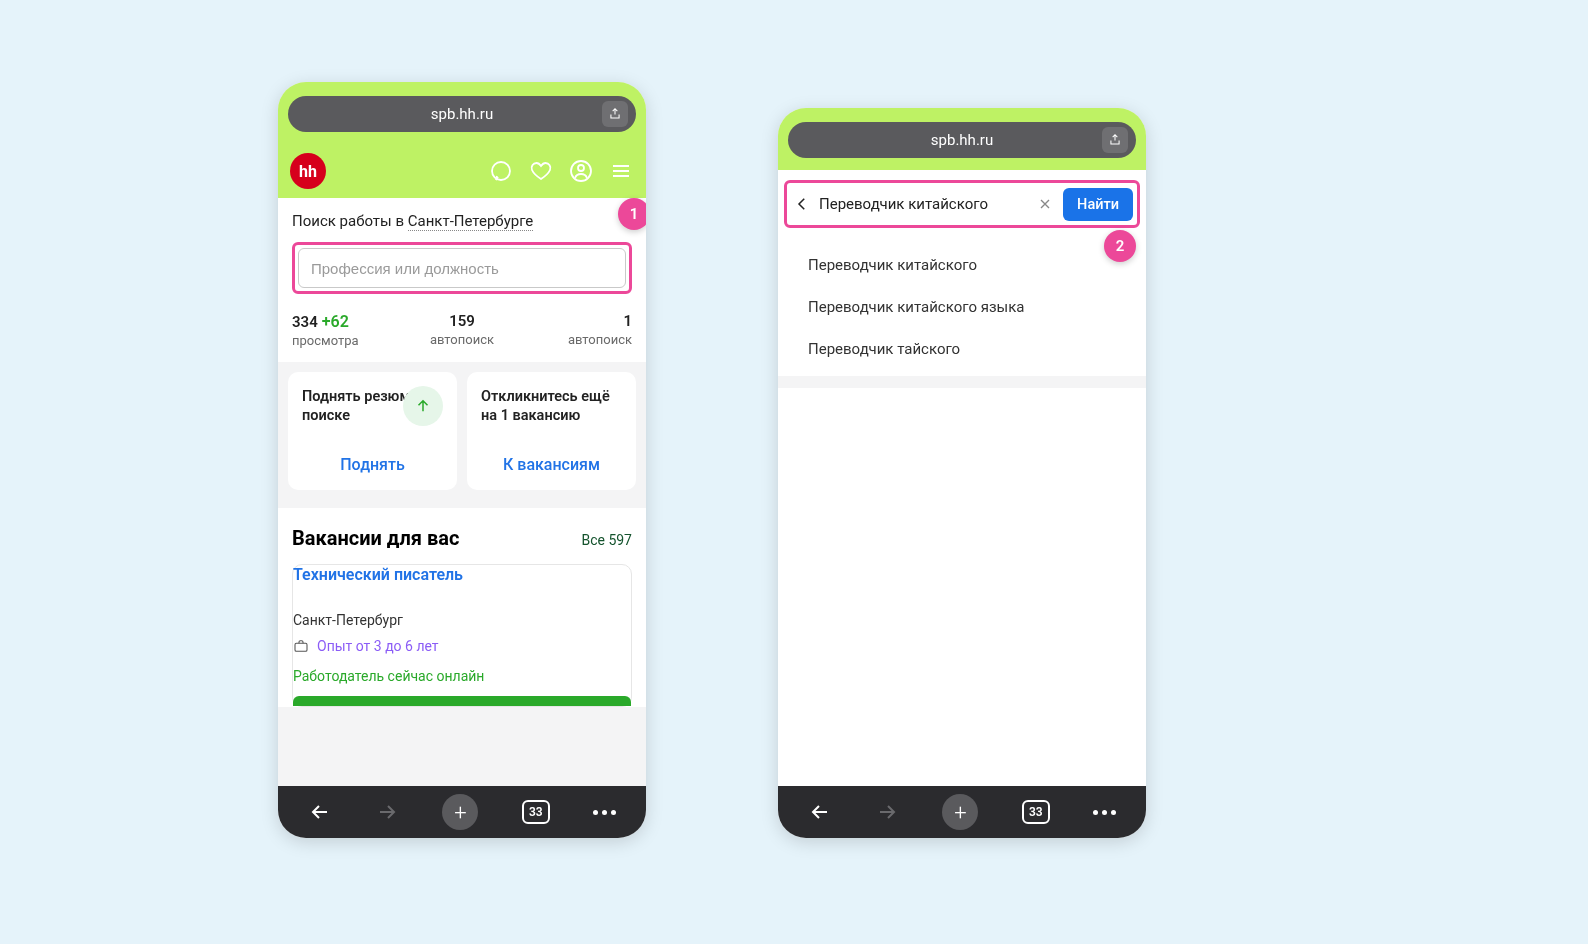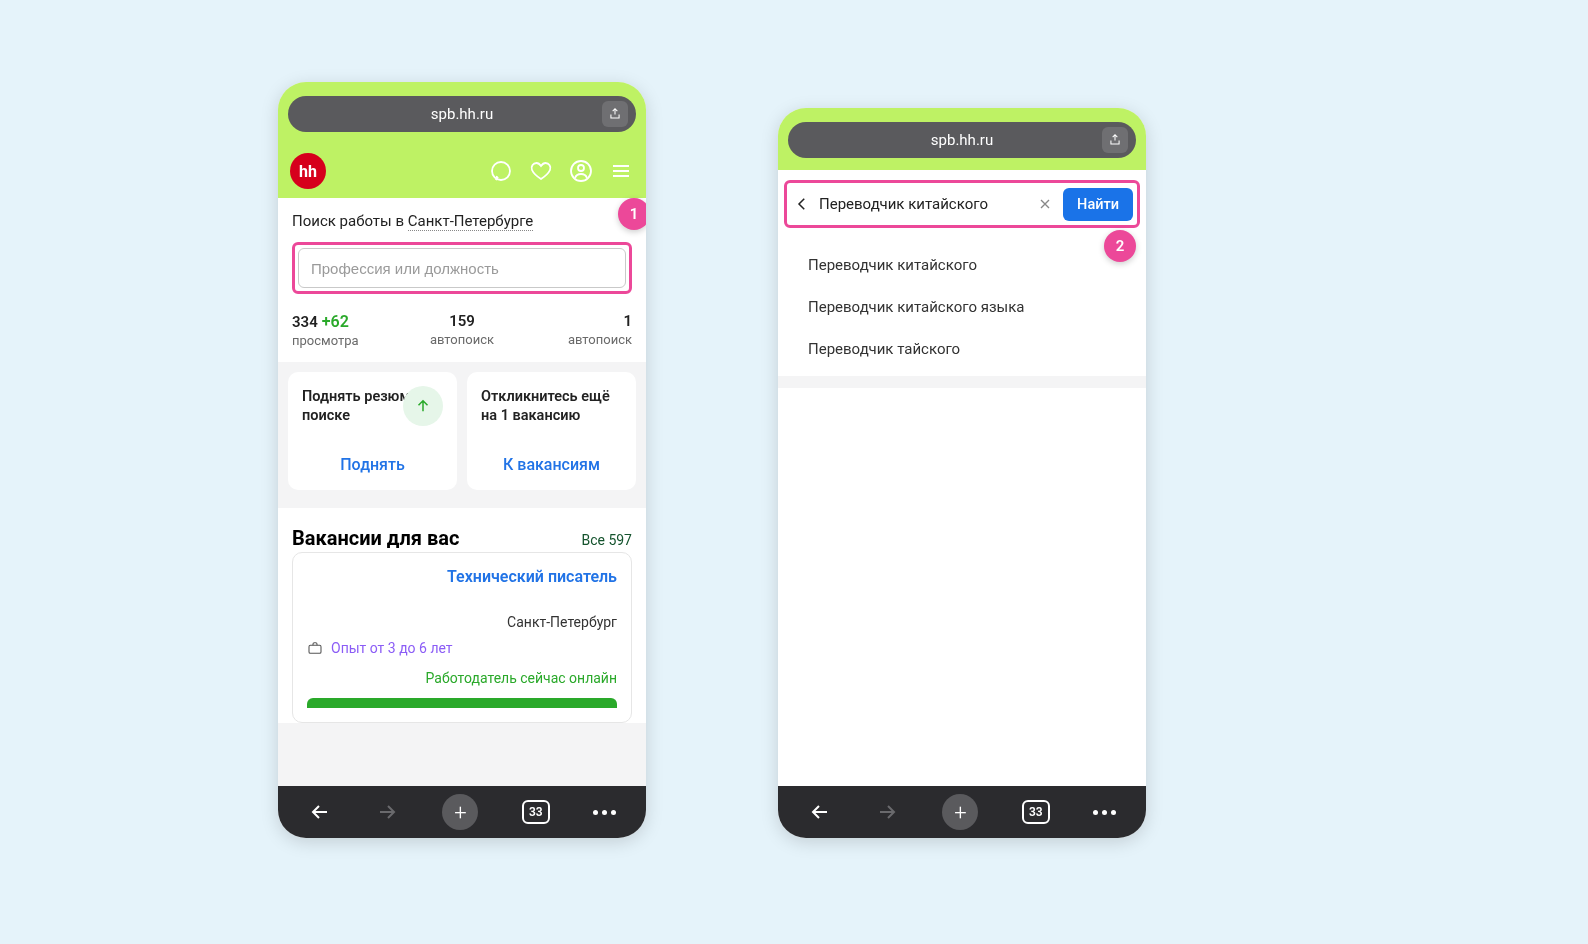--- a/index.html
+++ b/index.html
@@ -137,23 +137,21 @@
 
   .vacancies-block { background:#fff; padding: 18px 14px 0 14px; margin-top:8px; }
   .vac-head-row { display:flex; align-items:baseline; justify-content:space-between; }
   .vac-head { font-size: 20px; font-weight:700; }
   .vac-all { color:#14532d; font-size:14px; }
   .vac-sub { font-size: 14px; color:#555; margin-top:6px; line-height:1.35; }
 
   .vac-card {
     border: 1px solid #e6e6e6;
     border-radius: 10px;
-    padding: 14px;
-    margin-top: 2px;
-    text-align: right;
+    margin-top: 14px;
   }
   .vac-title { color:#2173e6; font-size: 16px; font-weight:600; }
   .vac-city { font-size:14px; color:#333; margin-top:28px; }
   .vac-exp-row { display:flex; align-items:center; gap:8px; margin-top:10px; font-size:14px; color:#8b5cf6; }
   .vac-exp-row svg { width:16px; height:16px; stroke:#555; fill:none; stroke-width:1.6; }
   .vac-online { color:#2aa92a; font-size:14px; margin-top:14px; }
   .green-bar { background:#2aa92a; height:10px; border-radius:6px 6px 0 0; margin-top:12px; }
 
   .browser-bottom {
     position:absolute; bottom:0; left:0; right:0;

